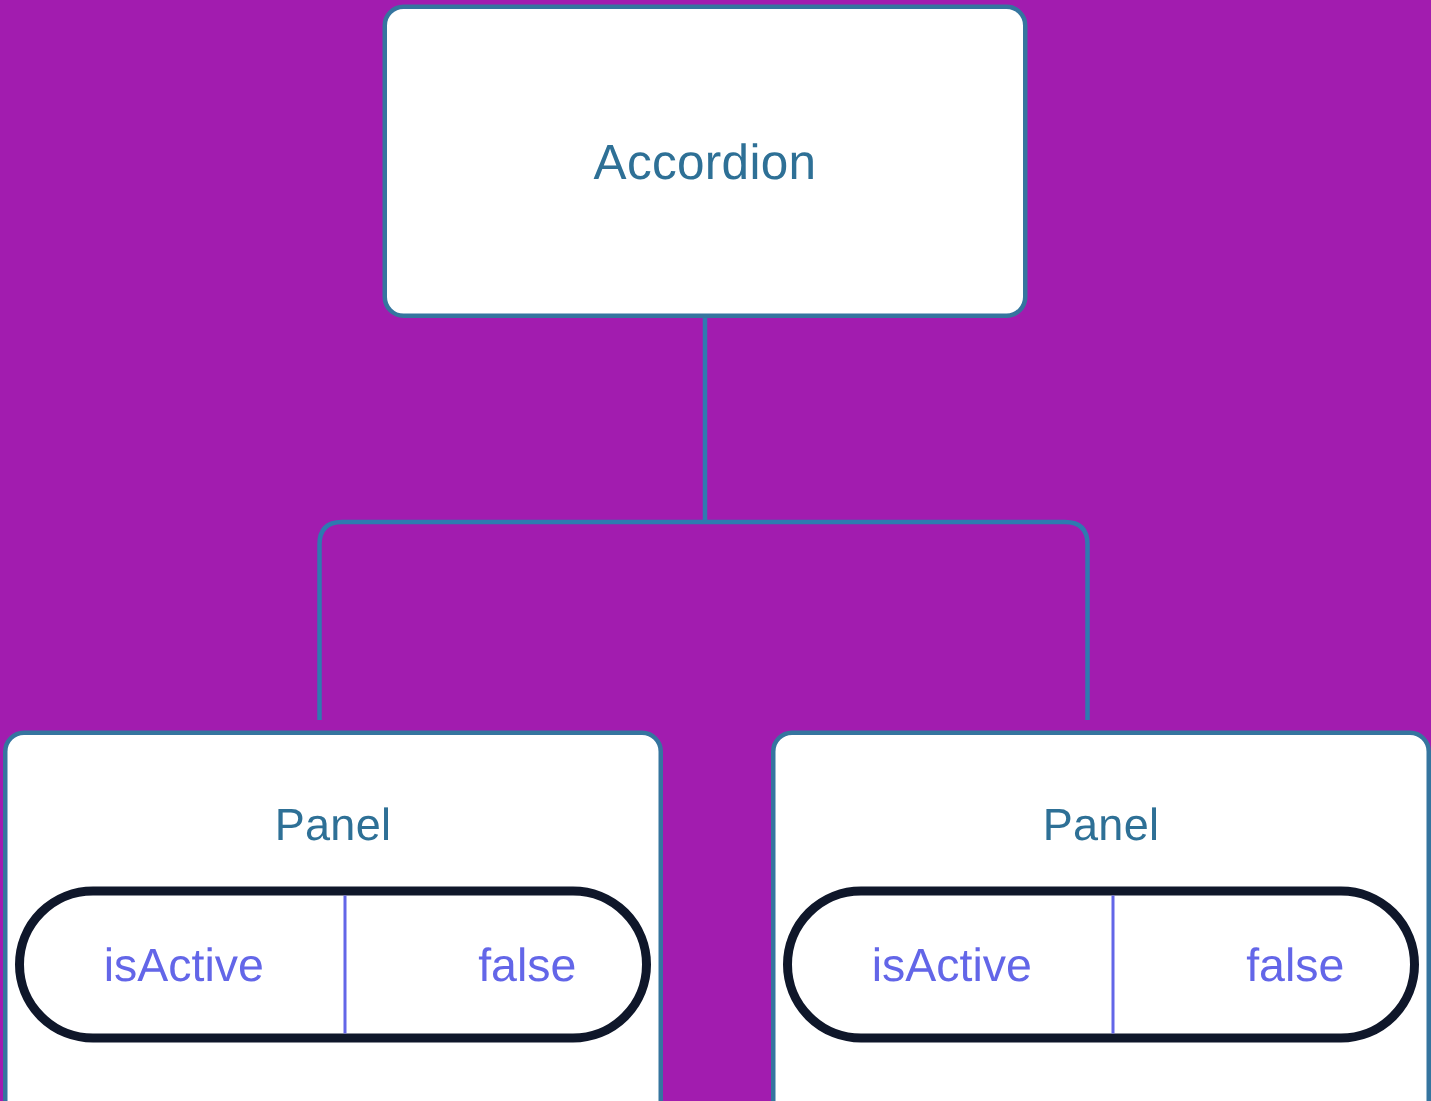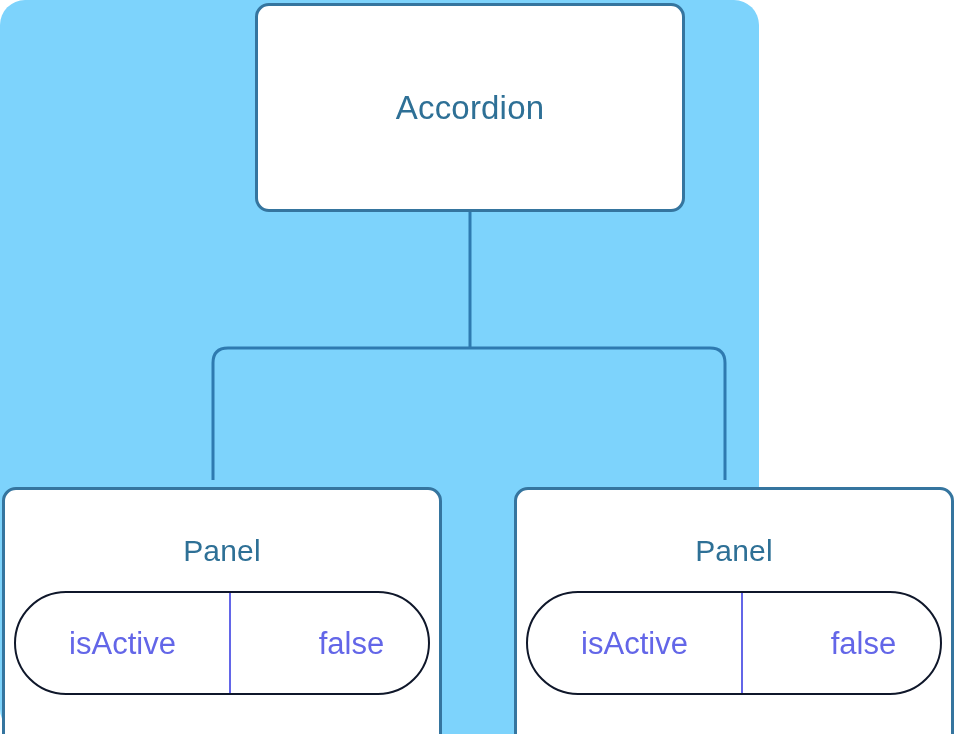--- a/index.html
+++ b/index.html
@@ -8,24 +8,23 @@
   }
   body {
     width: 954px;
     height: 734px;
     overflow: hidden;
     font-family: "Liberation Sans", sans-serif;
   }
 
   #canvas {
     position: relative;
-    width: 759px;
+    width: 954px;
     height: 734px;
-    background: #7dd3fc;
-    border-radius: 25px;
+    background: #a21caf;
   }
 
   
   #connector-layer {
     position: absolute;
     left: 0;
     top: 0;
     width: 954px;
     height: 734px;
     z-index: 1;
@@ -71,21 +70,21 @@
     font-size: 30px;
   }
 
   #panel-left  { left: 2px;   top: 472px; }
   #panel-right { left: 514px; top: 472px; }
 
   
   .state-pill {
     margin-top: 25px;
     height: 104px;
-    border: 2px solid #0f172a;
+    border: 6px solid #0f172a;
     border-radius: 52px;
     box-sizing: border-box;
     display: flex;
     align-items: stretch;
     background: #ffffff;
     gap: 44px;
   }
 
   .state-key, .state-val {
     display: flex;

